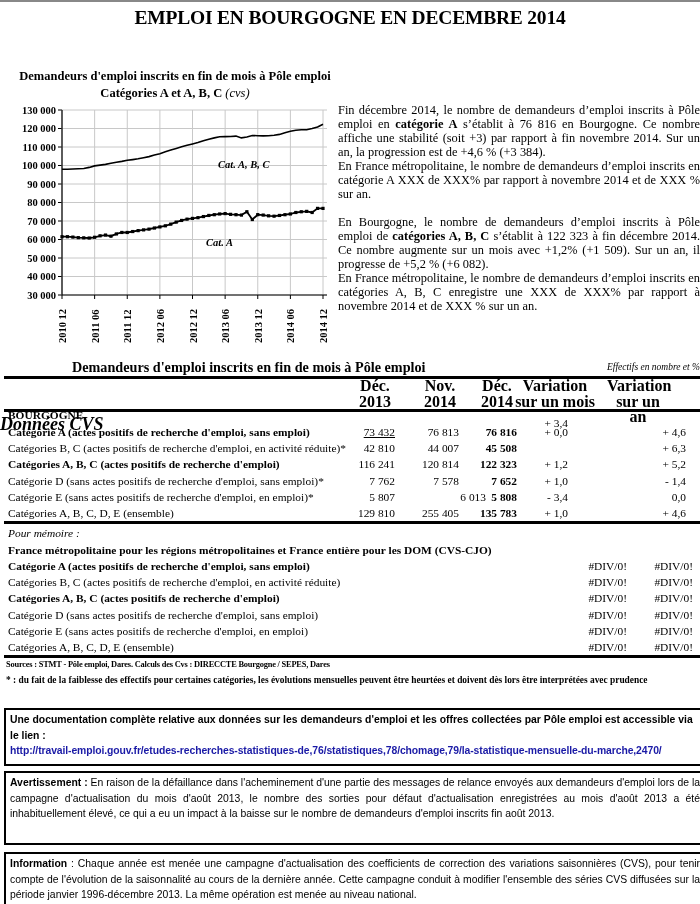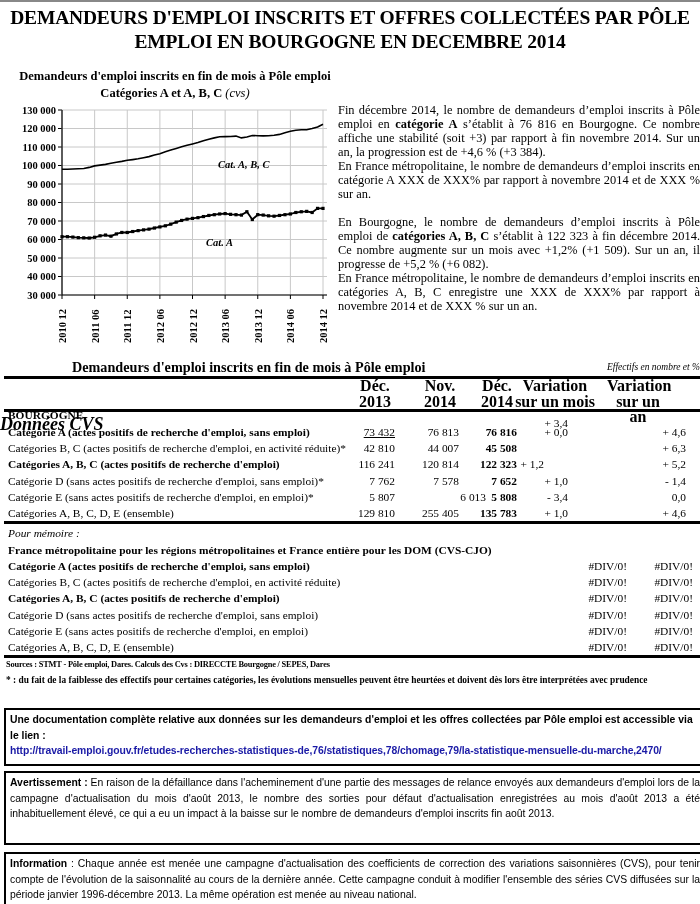--- a/index.html
+++ b/index.html
@@ -32,21 +32,20 @@
     .box .link { color: #1a1aa6; font-weight: bold; letter-spacing: -0.1px; }
     .box .bold { font-weight: bold; }
     .just { text-align: justify; }
   </style>
 </head>
 <body>
 
 <div class="top-rule"></div>
 
 <div class="main-title">
-  <div>DEMANDEURS D'EMPLOI INSCRITS ET OFFRES COLLECTÉES PAR PÔLE</div>
   <div>EMPLOI EN BOURGOGNE EN DECEMBRE 2014</div>
 </div>
 
 <div class="chart-title">
   <div>Demandeurs d'emploi inscrits en fin de mois à Pôle emploi</div>
   <div><span>Catégories A et A, B, C</span> <span class="cvs">(cvs)</span></div>
 </div>
 
 <div class="chart-wrap">
   <svg id="chart-svg" width="335" height="250">
@@ -218,21 +217,21 @@
     <div class="row" style="top: 440.2px;">Catégories B, C (actes positifs de recherche d'emploi, en activité réduite)*</div>
     <div class="num" style="top: 440.2px; left: 325px; width: 70px;">42 810</div>
     <div class="num" style="top: 440.2px; left: 389px; width: 70px;">44 007</div>
     <div class="num b" style="top: 440.2px; left: 447px; width: 70px;">45 508</div>
     <div class="num" style="top: 415px; left: 498px; width: 70px;">+ 3,4</div>
     <div class="num" style="top: 440.2px; left: 616px; width: 70px;">+ 6,3</div>
     <div class="row b" style="top: 456.4px;">Catégories A, B, C (actes positifs de recherche d'emploi)</div>
     <div class="num" style="top: 456.4px; left: 325px; width: 70px;">116 241</div>
     <div class="num" style="top: 456.4px; left: 389px; width: 70px;">120 814</div>
     <div class="num b" style="top: 456.4px; left: 447px; width: 70px;">122 323</div>
-    <div class="num" style="top: 456.4px; left: 474px; width: 70px;">+ 1,2</div>
+    <div class="num" style="top: 456.4px; left: 498px; width: 70px;">+ 1,2</div>
     <div class="num" style="top: 456.4px; left: 616px; width: 70px;">+ 5,2</div>
     <div class="row" style="top: 472.6px;">Catégorie D (sans actes positifs de recherche d'emploi, sans emploi)*</div>
     <div class="num" style="top: 472.6px; left: 325px; width: 70px;">7 762</div>
     <div class="num" style="top: 472.6px; left: 389px; width: 70px;">7 578</div>
     <div class="num b" style="top: 472.6px; left: 447px; width: 70px;">7 652</div>
     <div class="num" style="top: 472.6px; left: 498px; width: 70px;">+ 1,0</div>
     <div class="num" style="top: 472.6px; left: 616px; width: 70px;">- 1,4</div>
     <div class="row" style="top: 488.8px;">Catégorie E (sans actes positifs de recherche d'emploi, en emploi)*</div>
     <div class="num" style="top: 488.8px; left: 325px; width: 70px;">5 807</div>
     <div class="num" style="top: 488.8px; left: 389px; width: 70px; padding-left: 27px;">6 013</div>

